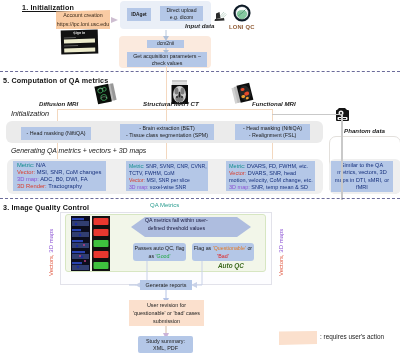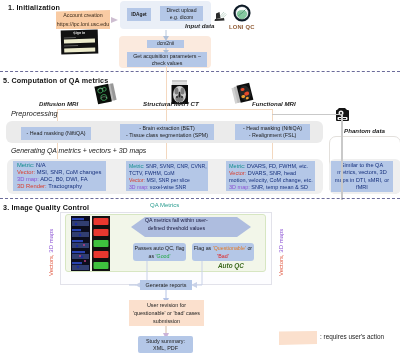--- a/index.html
+++ b/index.html
@@ -12,21 +12,21 @@
   .blue{background:#b4c7e7;color:#1b1b1b;}
   .ital{font-style:italic;}
   .lab{position:absolute;white-space:nowrap;}
   .vline{position:absolute;width:1.2px;}
   .hline{position:absolute;height:1.2px;}
   svg{position:absolute;overflow:visible;}
 </style>
 </head>
 <body>
 
-<div class="sec-title" style="left:8px;top:3px;">1. Initialization</div>
+<div class="sec-title" style="left:22px;top:3px;text-decoration:underline;">1. Initialization</div>
 
 <div class="bx peach" style="left:56px;top:10px;width:54px;height:19px;font-size:5.3px;padding:1px;clip-path:polygon(0 8%,100% 0,100% 100%,0 100%);">
   <span>Account creation</span>
   <span style="margin-top:3px;">https://ipc.loni.usc.edu</span>
 </div>
 
 <div style="position:absolute;left:61px;top:30px;width:37px;height:24px;background:#121212;transform:rotate(-1.5deg);">
   <div style="position:absolute;left:0;top:1px;width:100%;text-align:center;color:#e0e0e0;font-size:3.6px;font-weight:bold;">Sign In</div>
   <div style="position:absolute;left:3px;top:9px;width:31px;height:4px;background:#edeccd;"></div>
   <div style="position:absolute;left:3px;top:17.5px;width:31px;height:4px;background:#edeccd;"></div>
@@ -164,21 +164,21 @@
 <div class="hline" style="left:57px;top:109px;width:216px;background:#f3d8bf;"></div>
 <div class="vline" style="left:57px;top:109px;height:54px;background:#f3d8bf;"></div>
 <div class="vline" style="left:166px;top:109px;height:54px;background:#f3d8bf;"></div>
 <div class="vline" style="left:272px;top:109px;height:54px;background:#f3d8bf;"></div>
 
 <div class="lab ital" style="left:39px;top:100px;font-size:6.1px;font-weight:bold;color:#222;">Diffusion MRI</div>
 <div class="lab ital" style="left:143px;top:100px;font-size:6.2px;font-weight:bold;color:#222;">Structural MRI / CT</div>
 <div class="lab ital" style="left:252px;top:100px;font-size:6.1px;font-weight:bold;color:#222;">Functional MRI</div>
 <div class="lab ital" style="left:344px;top:127px;font-size:6.2px;font-weight:bold;color:#222;">Phantom data</div>
 
-<div class="lab ital" style="left:11px;top:109px;font-size:7.3px;color:#1a1a1a;">Preprocessing</div>
+<div class="lab ital" style="left:11px;top:109px;font-size:7.3px;color:#1a1a1a;">Initialization</div>
 <div class="lab ital" style="left:11px;top:147px;font-size:6.9px;color:#1a1a1a;">Generating QA metrics + vectors + 3D maps</div>
 
 <div style="position:absolute;left:6px;top:121px;width:317px;height:22px;background:#ebebeb;border-radius:6px;"></div>
 <div class="bx blue" style="left:21px;top:127px;width:70px;height:13px;font-size:5.3px;">
   <span>- Head masking (NiftiQA)</span>
 </div>
 <div class="bx blue" style="left:120px;top:124px;width:94px;height:16px;font-size:5.3px;line-height:7.5px;">
   <span>- Brain extraction (BET)</span>
   <span>- Tissue class segmentation (SPM)</span>
 </div>

